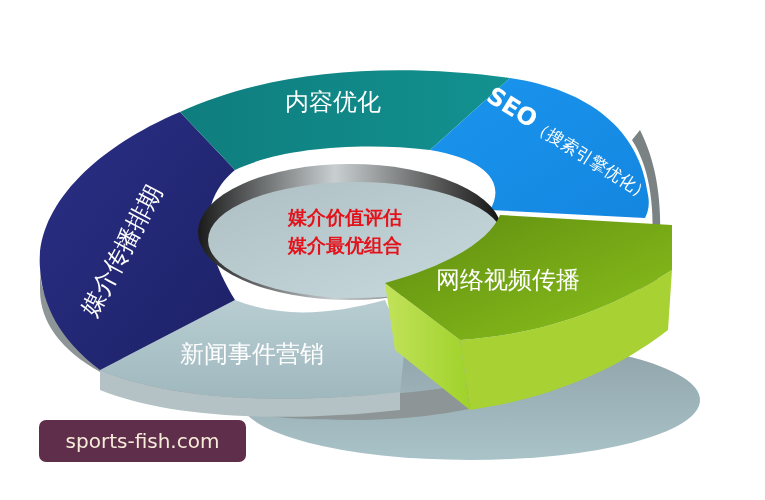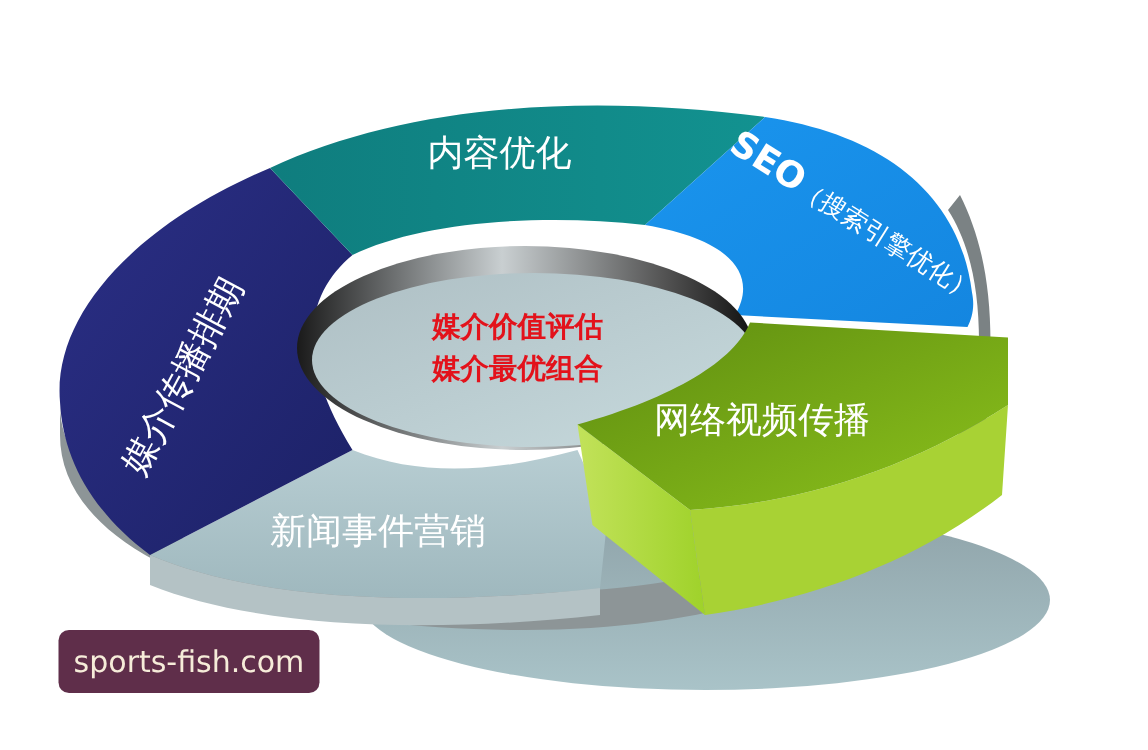--- a/index.html
+++ b/index.html
@@ -2,21 +2,21 @@
 <html><head>
 <meta charset="utf-8">
 <style>
   html, body { margin: 0; padding: 0; }
   body { width: 765px; height: 500px; background: #ffffff; overflow: hidden; position: relative; font-family: "DejaVu Sans", sans-serif; }
   #stage { position: absolute; left: 0; top: 0; width: 765px; height: 500px; }
   svg text { font-family: "DejaVu Sans", sans-serif; }
   .seg-label { fill: #ffffff; font-size: 24px; }
   .hub-label { fill: #e3121b; font-size: 19px; font-weight: bold; }
   .watermark {
-    position: absolute; left: 39px; top: 420px; width: 174px; height: 42px;
+    position: absolute; left: 39px; top: 420px; width: 207px; height: 42px;
     background: #5f2e4a; border-radius: 7px; color: #f6ecd9;
     font-family: "DejaVu Sans", sans-serif; font-size: 20px; line-height: 42px; text-align: center;
   }
 </style>
 </head>
 <body>
 
 <svg id="stage" viewBox="0 0 765 500" xmlns="http://www.w3.org/2000/svg">
   <defs>
     <linearGradient id="gTeal" x1="0" y1="0" x2="1" y2="0">

